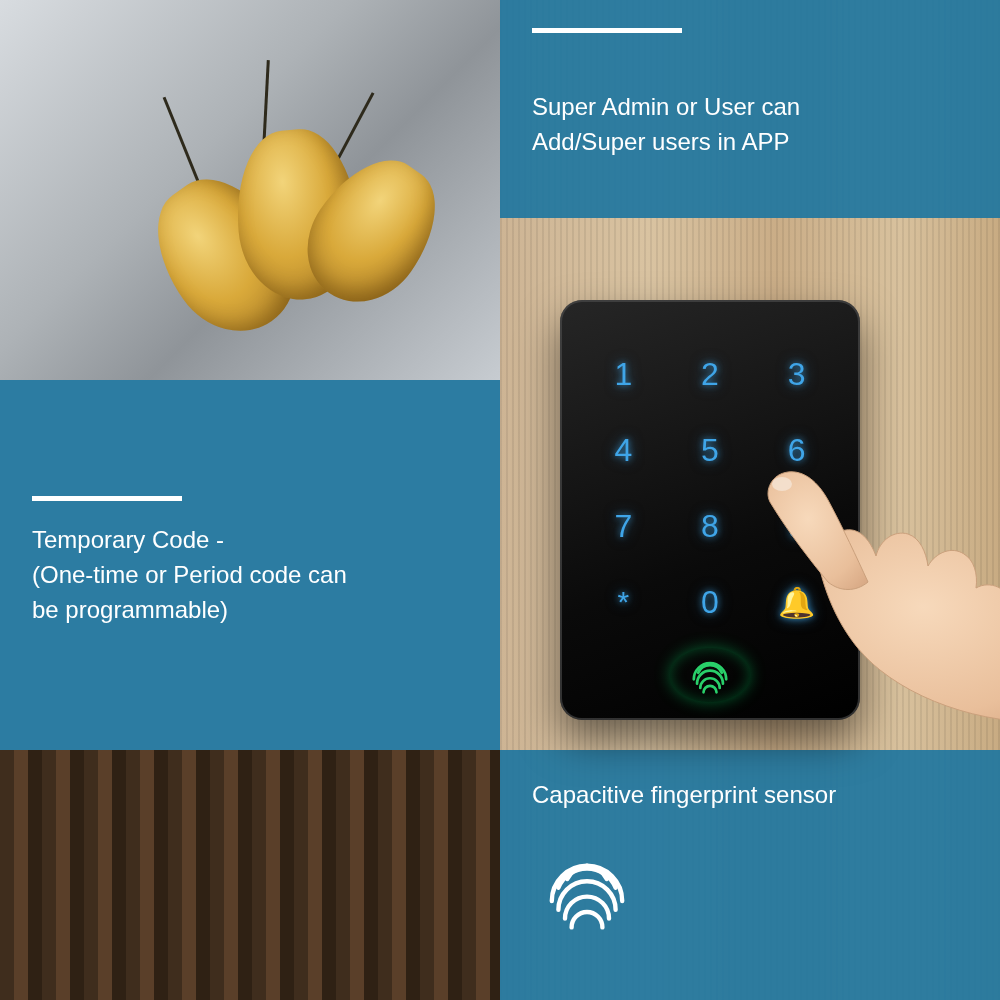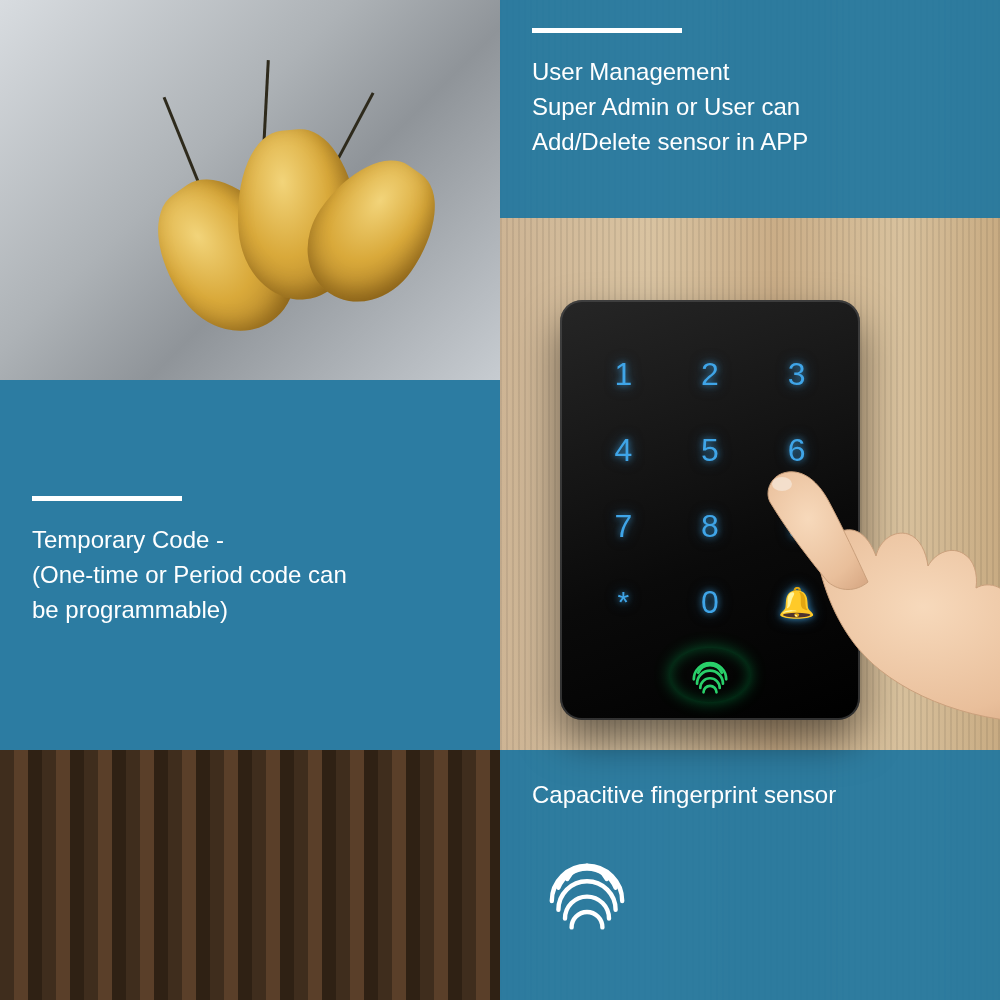--- a/index.html
+++ b/index.html
@@ -146,23 +146,23 @@
     <div class="stem s2"></div>
     <div class="stem s3"></div>
     <div class="leaf l1"></div>
     <div class="leaf l2"></div>
     <div class="leaf l3"></div>
   </div>
 
   <div class="callout callout-top-right">
     <div class="rule"></div>
     <p>
-      <span>User Management</span><br>
+      <br>
       <span>Super Admin or User can</span><br>
-      <span>Add/Delete sensor in APP</span>
+      <span>Add/Super users in APP</span>
     </p>
   </div>
 
   <div class="callout callout-bottom-right">
     <p>Capacitive fingerprint sensor</p>
     <svg class="fingerprint-icon" viewBox="0 0 100 100">
       <g fill="none" stroke="#ffffff" stroke-width="4" stroke-linecap="round">
         <path d="M18 60 A32 32 0 0 1 82 60"></path>
         <path d="M24 68 A26 26 0 0 1 76 68"></path>
         <path d="M30 76 A20 20 0 0 1 70 76"></path>

